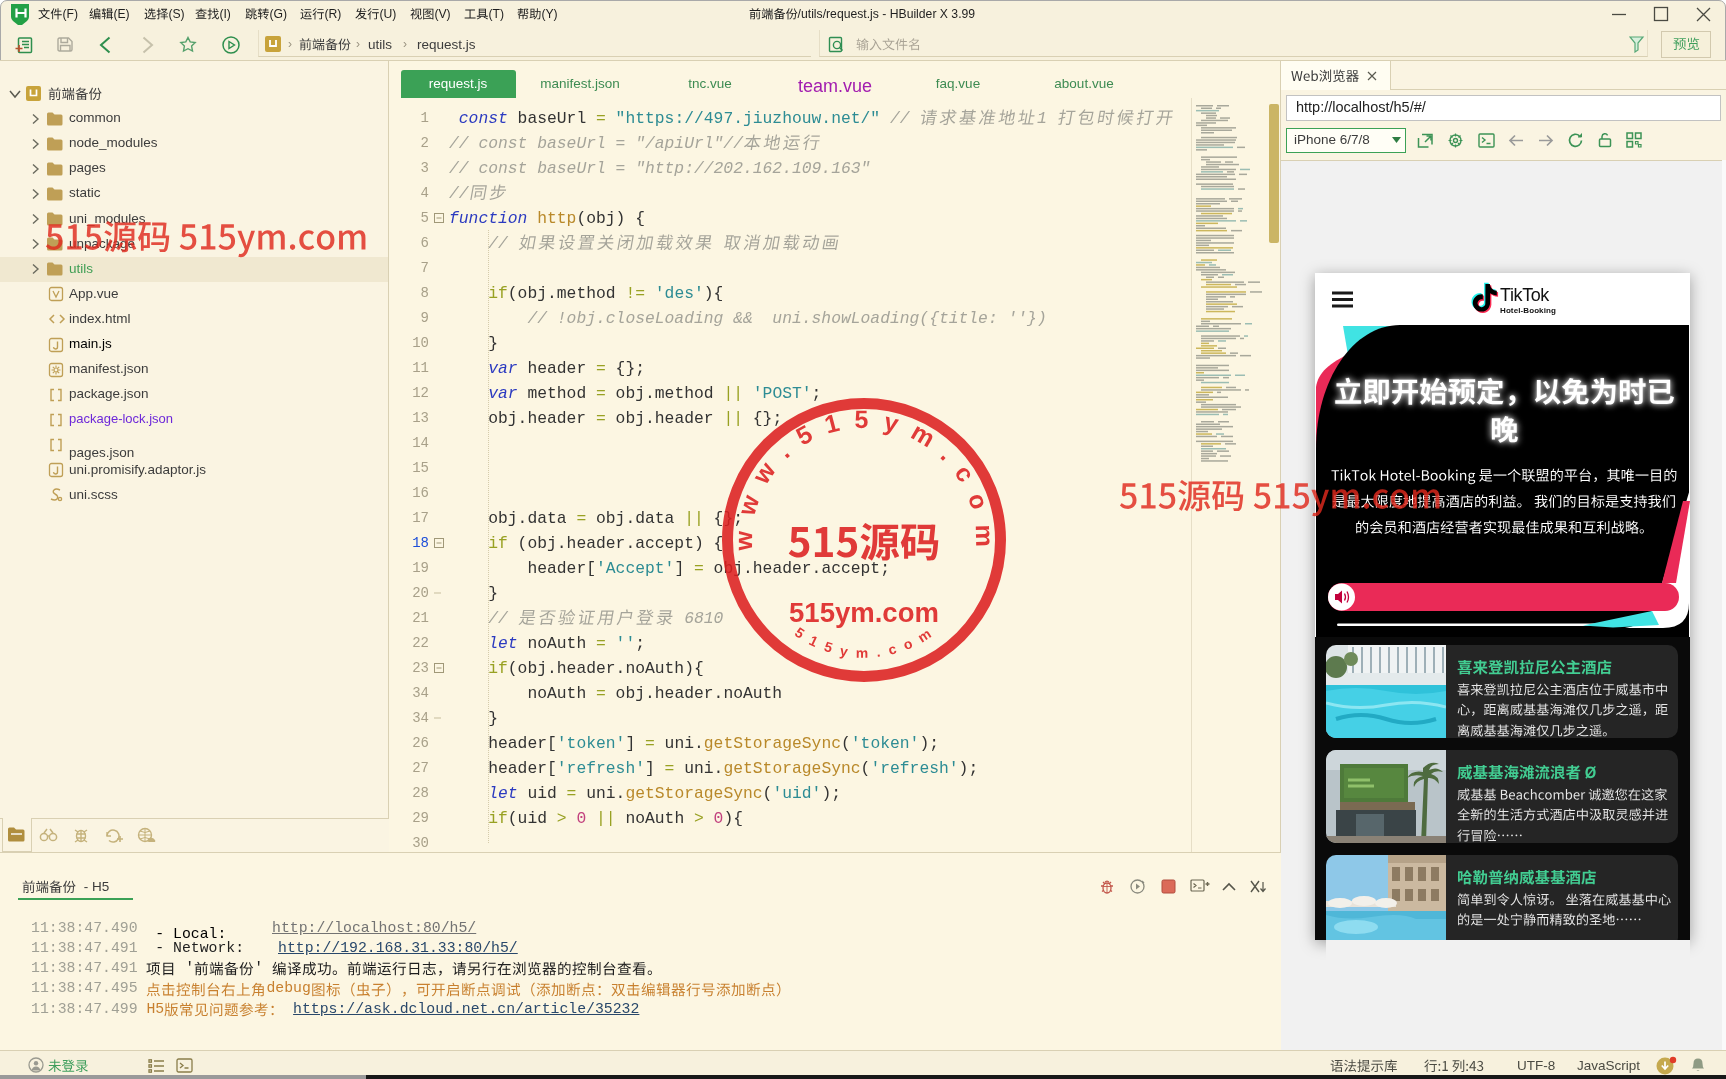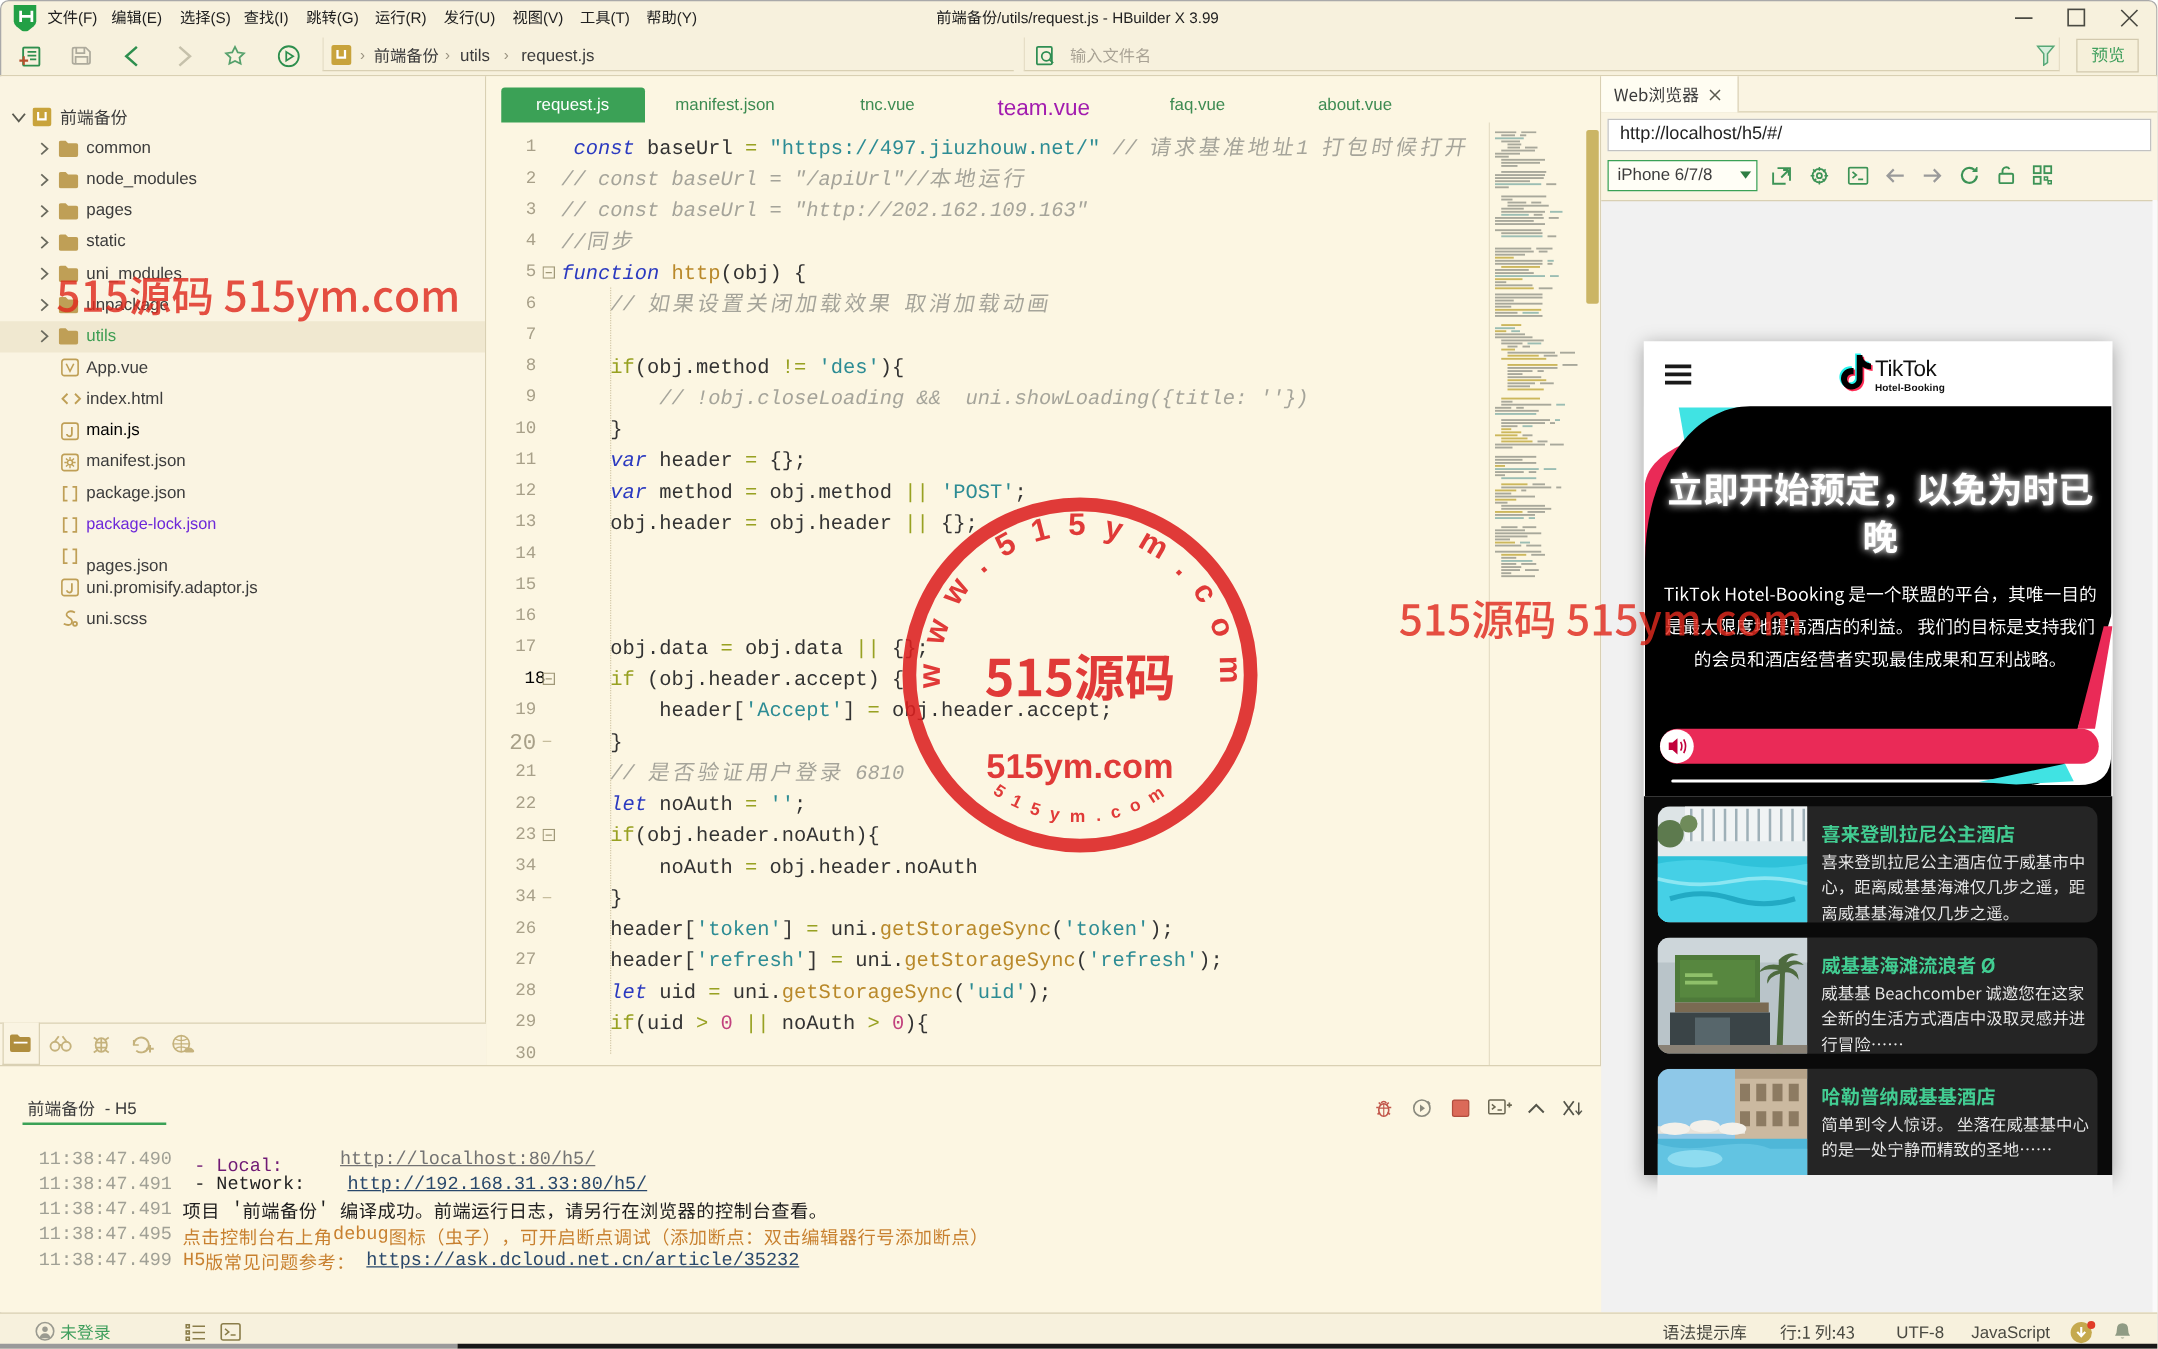--- a/index.html
+++ b/index.html
@@ -715,36 +715,36 @@
 <div class="tl mono" style="left:389.0px;top:435.0px;width:40px;text-align:right;font-size:14px;color:#a8a089">14</div>
 <div class="tl mono" style="left:389.0px;top:460.0px;width:40px;text-align:right;font-size:14px;color:#a8a089">15</div>
 <div class="tl mono" style="left:389.0px;top:485.0px;width:40px;text-align:right;font-size:14px;color:#a8a089">16</div>
 <div class="tl mono" style="left:389.0px;top:510.0px;width:40px;text-align:right;font-size:14px;color:#a8a089">17</div>
 <div class="tl mono" style="left:449.0px;top:508.5px;font-size:16.34px;color:#333333">&nbsp;&nbsp;&nbsp;&nbsp;</div>
 <div class="tl mono" style="left:488.2px;top:508.5px;font-size:16.34px;color:#333333">obj.data&nbsp;</div>
 <div class="tl mono" style="left:576.4px;top:508.5px;font-size:16.34px;color:#98a122">=</div>
 <div class="tl mono" style="left:586.1999999999999px;top:508.5px;font-size:16.34px;color:#333333">&nbsp;obj.data&nbsp;</div>
 <div class="tl mono" style="left:684.1999999999999px;top:508.5px;font-size:16.34px;color:#98a122">||</div>
 <div class="tl mono" style="left:703.8px;top:508.5px;font-size:16.34px;color:#333333">&nbsp;{};</div>
-<div class="tl mono" style="left:408px;top:535.0px;width:40px;text-align:center;font-size:14px;color:#000000">18</div>
+<div class="tl mono" style="left:389.0px;top:535.0px;width:40px;text-align:right;font-size:14px;color:#1d4ed8">18</div>
 <svg class="ab" style="left:433.5px;top:538.0px" width="10" height="10" fill="none" stroke="#a09878" stroke-width="1">
     <rect x="0.5" y="0.5" width="9" height="9"></rect>
     <path d="M2.5,5 h5"></path>
   </svg>
 <div class="tl mono" style="left:449.0px;top:533.5px;font-size:16.34px;color:#333333">&nbsp;&nbsp;&nbsp;&nbsp;</div>
 <div class="tl mono" style="left:488.2px;top:533.5px;font-size:16.34px;color:#98a122">if</div>
 <div class="tl mono" style="left:507.8px;top:533.5px;font-size:16.34px;color:#333333">&nbsp;(obj.header.accept)&nbsp;{</div>
 <div class="tl mono" style="left:389.0px;top:560.0px;width:40px;text-align:right;font-size:14px;color:#a8a089">19</div>
 <div class="tl mono" style="left:449.0px;top:558.5px;font-size:16.34px;color:#333333">&nbsp;&nbsp;&nbsp;&nbsp;&nbsp;&nbsp;&nbsp;&nbsp;</div>
 <div class="tl mono" style="left:527.4px;top:558.5px;font-size:16.34px;color:#333333">header[</div>
 <div class="tl mono" style="left:596.0px;top:558.5px;font-size:16.34px;color:#2d8c94">'Accept'</div>
 <div class="tl mono" style="left:674.4px;top:558.5px;font-size:16.34px;color:#333333">]&nbsp;</div>
 <div class="tl mono" style="left:694.0px;top:558.5px;font-size:16.34px;color:#98a122">=</div>
 <div class="tl mono" style="left:703.8px;top:558.5px;font-size:16.34px;color:#333333">&nbsp;obj.header.accept;</div>
-<div class="tl mono" style="left:389.0px;top:585.0px;width:40px;text-align:right;font-size:18px;color:#a8a089">20</div>
+<div class="tl mono" style="left:389.0px;top:585.0px;width:40px;text-align:right;font-size:14px;color:#a8a089">20</div>
 <svg class="ab" style="left:433.5px;top:588.0px" width="10" height="10" stroke="#c6bd9d" stroke-width="1">
     <path d="M0,5 h7"></path>
   </svg>
 <div class="tl mono" style="left:449.0px;top:583.5px;font-size:16.34px;color:#333333">&nbsp;&nbsp;&nbsp;&nbsp;</div>
 <div class="tl mono" style="left:488.2px;top:583.5px;font-size:16.34px;color:#333333">}</div>
 <div class="tl mono" style="left:389.0px;top:610.0px;width:40px;text-align:right;font-size:14px;color:#a8a089">21</div>
 <div class="tl mono" style="left:449.0px;top:608.5px;font-size:16.34px;color:#333333">&nbsp;&nbsp;&nbsp;&nbsp;</div>
 <div class="tl mono" style="left:488.2px;top:608.5px;font-size:16.34px;font-style:italic;color:#a5a49a">//&nbsp;</div>
 <svg class="ab" style="left:515.6px;top:605.1px" width="163" height="25">
     <g fill="#a5a49a" transform="translate(2,18.7) skewX(-10) scale(0.017000,-0.017000)">
@@ -1039,21 +1039,21 @@
     <path d="M15.5,6 h4 M17.5,4 v4" stroke-width="1.4"></path>
   </svg>
 <svg class="ab" style="left:1221px;top:880px" width="16" height="14" fill="none" stroke="#55554a" stroke-width="1.6">
     <path d="M2,10 L8,4 L14,10"></path>
   </svg>
 <svg class="ab" style="left:1249px;top:879px" width="20" height="16" fill="none" stroke="#55554a" stroke-width="1.4">
     <path d="M2,2 l8,11 M10,2 l-8,11"></path>
     <path d="M14,3 v9 M11.5,9.5 l2.5,3 2.5-3" stroke-width="1.2"></path>
   </svg>
 <div class="tl mono" style="left:31.0px;top:919.5px;font-size:14.8px;color:#a0a095">11:38:47.490</div>
-<div class="tl mono" style="left:137.56px;top:926px;font-size:14.8px;color:#701a75">&nbsp;&nbsp;-&nbsp;Local:</div>
+<div class="tl mono" style="left:137.56px;top:926px;font-size:14.8px;color:#000000">&nbsp;&nbsp;-&nbsp;Local:</div>
 <div class="tl mono" style="left:272px;top:919.5px;font-size:14.8px;text-decoration:underline;color:#737373">http://localhost:80/h5/</div>
 <div class="tl mono" style="left:31.0px;top:939.8px;font-size:14.8px;color:#a0a095">11:38:47.491</div>
 <div class="tl mono" style="left:137.56px;top:939.8px;font-size:14.8px;color:#1f1f1f">&nbsp;&nbsp;-&nbsp;Network:</div>
 <div class="tl mono" style="left:278px;top:939.8px;font-size:14.8px;text-decoration:underline;color:#29486b">http://192.168.31.33:80/h5/</div>
 <div class="tl mono" style="left:31.0px;top:960.0999999999999px;font-size:14.8px;color:#a0a095">11:38:47.491&nbsp;</div>
 <svg class="ab" style="left:144.4px;top:958.2px" width="36" height="21">
     <g fill="#1f1f1f" transform="translate(2,16.1) scale(0.014600,-0.014600)">
       <use href="#g63" x="0"></use>
       <use href="#g64" x="1027"></use>
     </g>

